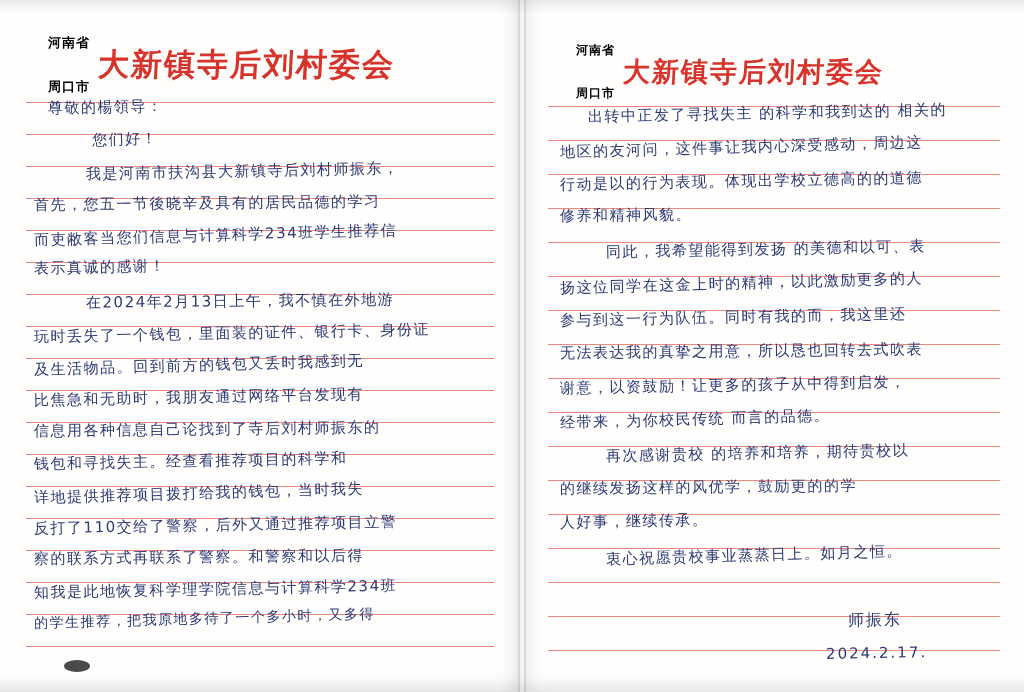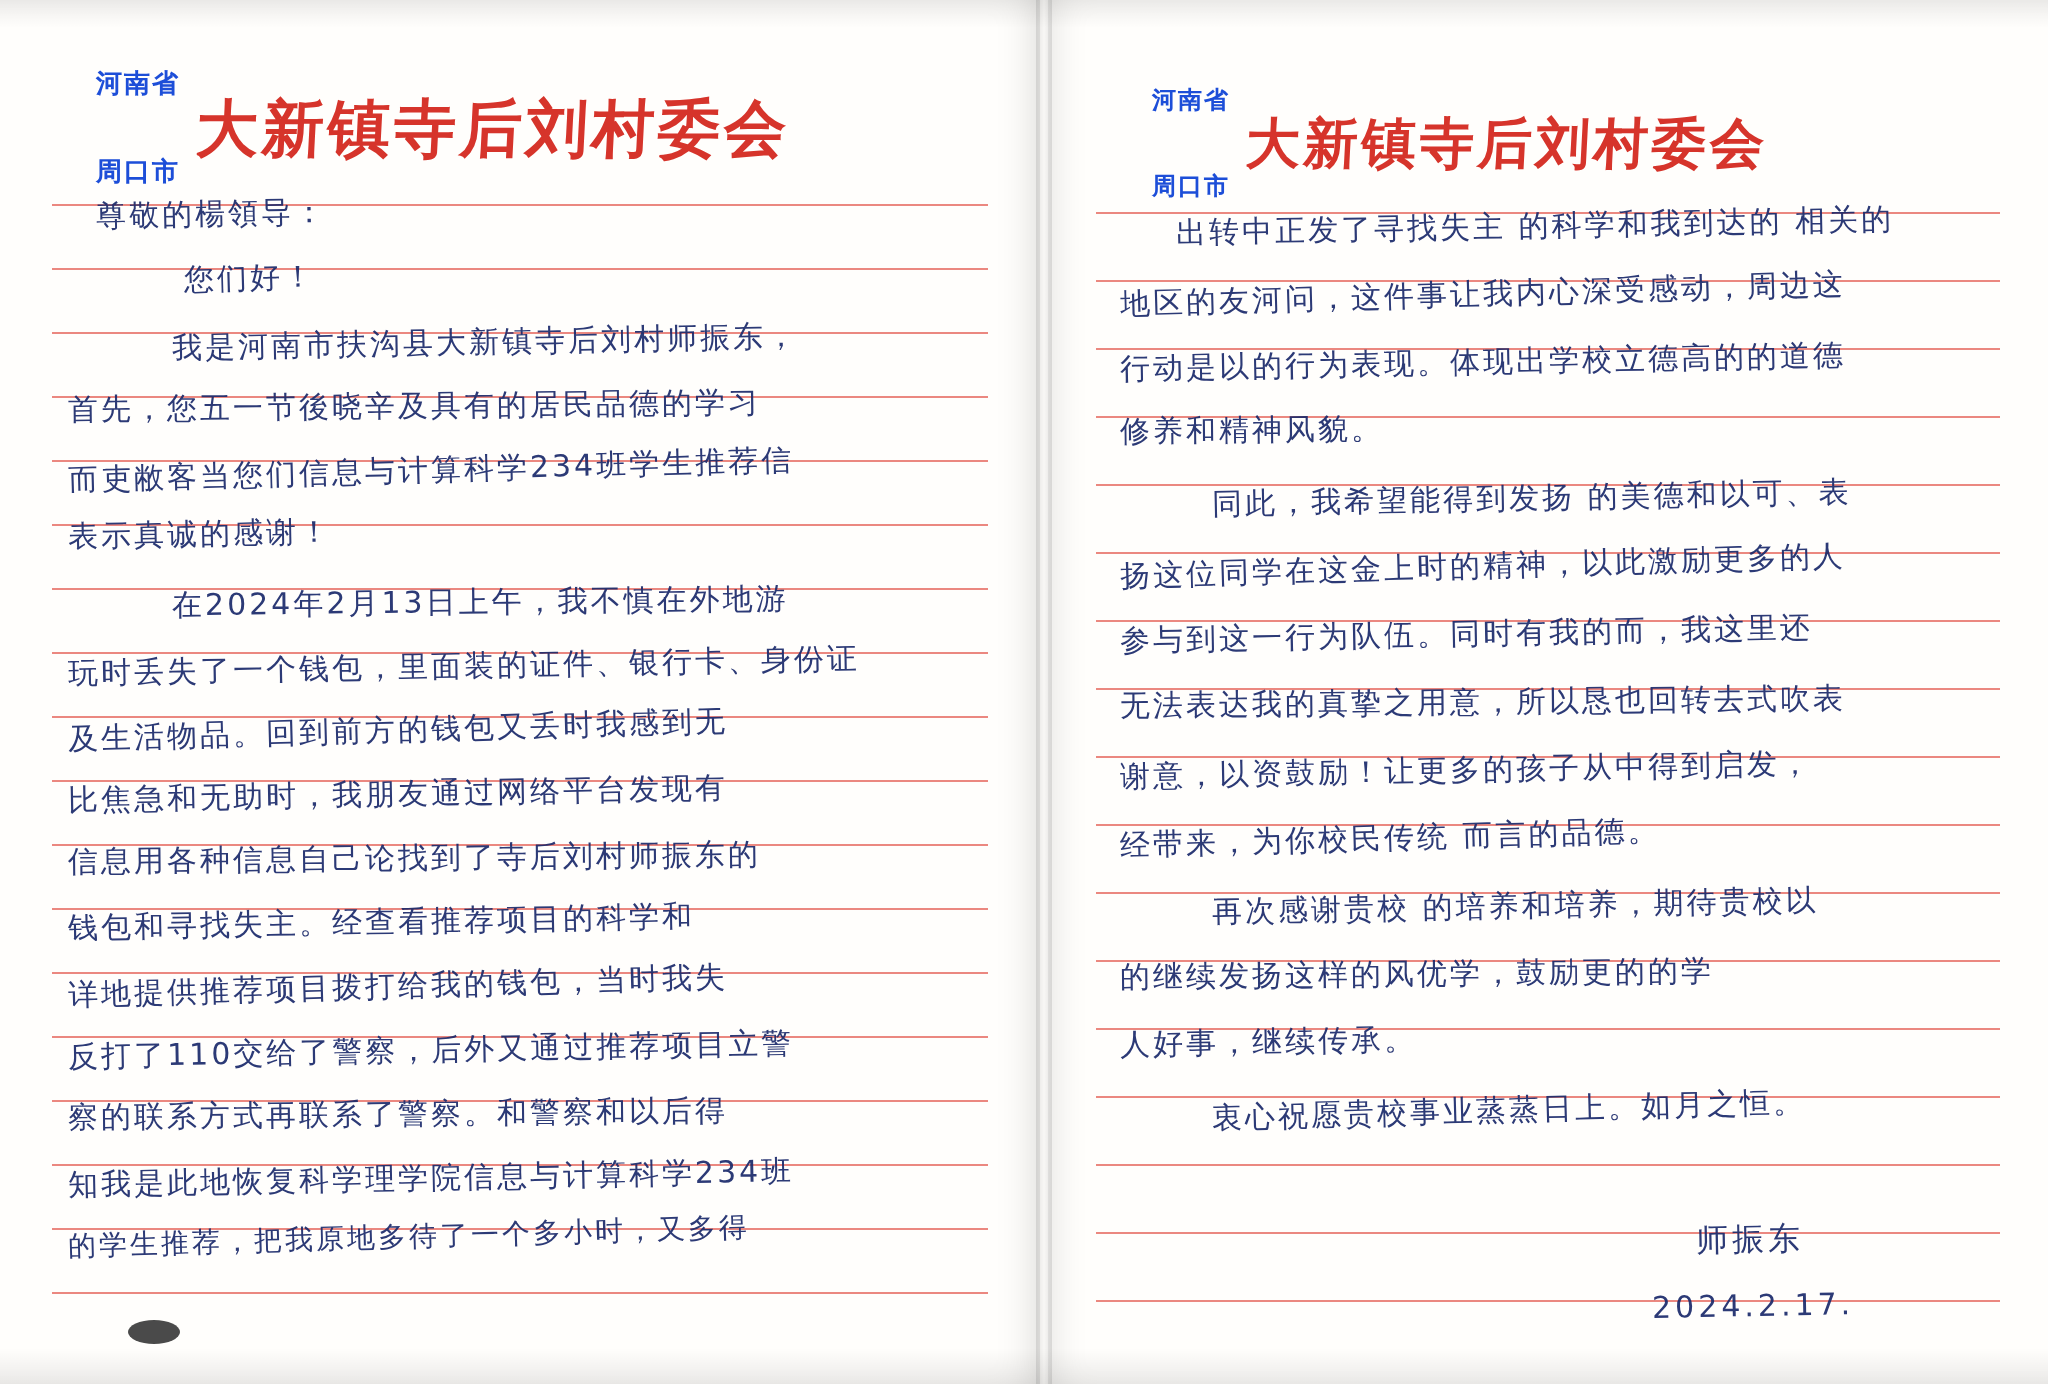--- a/index.html
+++ b/index.html
@@ -62,21 +62,21 @@
     position: absolute;
     display: flex;
     align-items: center;
     gap: 8px;
     white-space: nowrap;
   }
   .lh-prefix {
     display: flex;
     flex-direction: column;
     line-height: 1.08;
-    color: #1d4ed8;
+    color: #000000;
     font-family: "DejaVu Sans", sans-serif;
     font-weight: bold;
     font-size: 13px;
     letter-spacing: 1px;
     gap: 30px;
   }
   .lh-main {
     color: #d6342b;
     font-family: "DejaVu Serif", serif;
     font-weight: bold;

